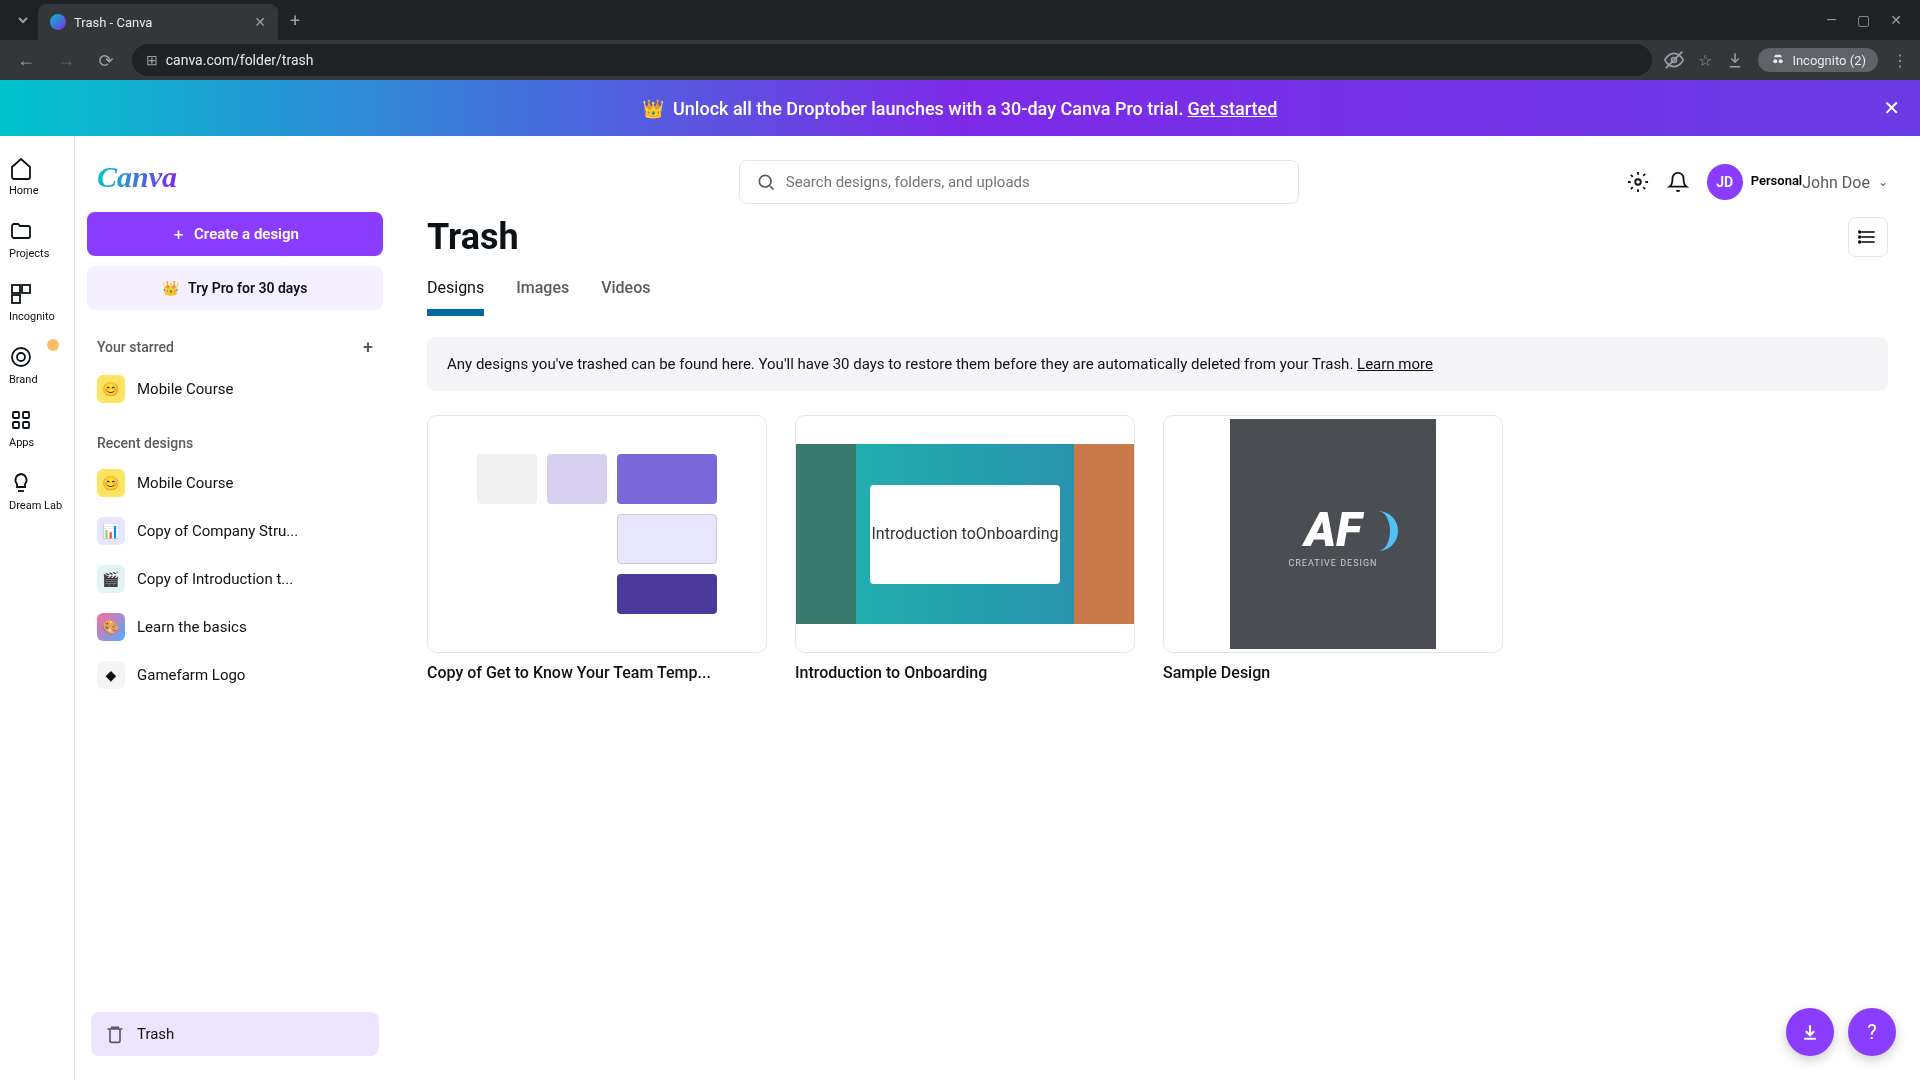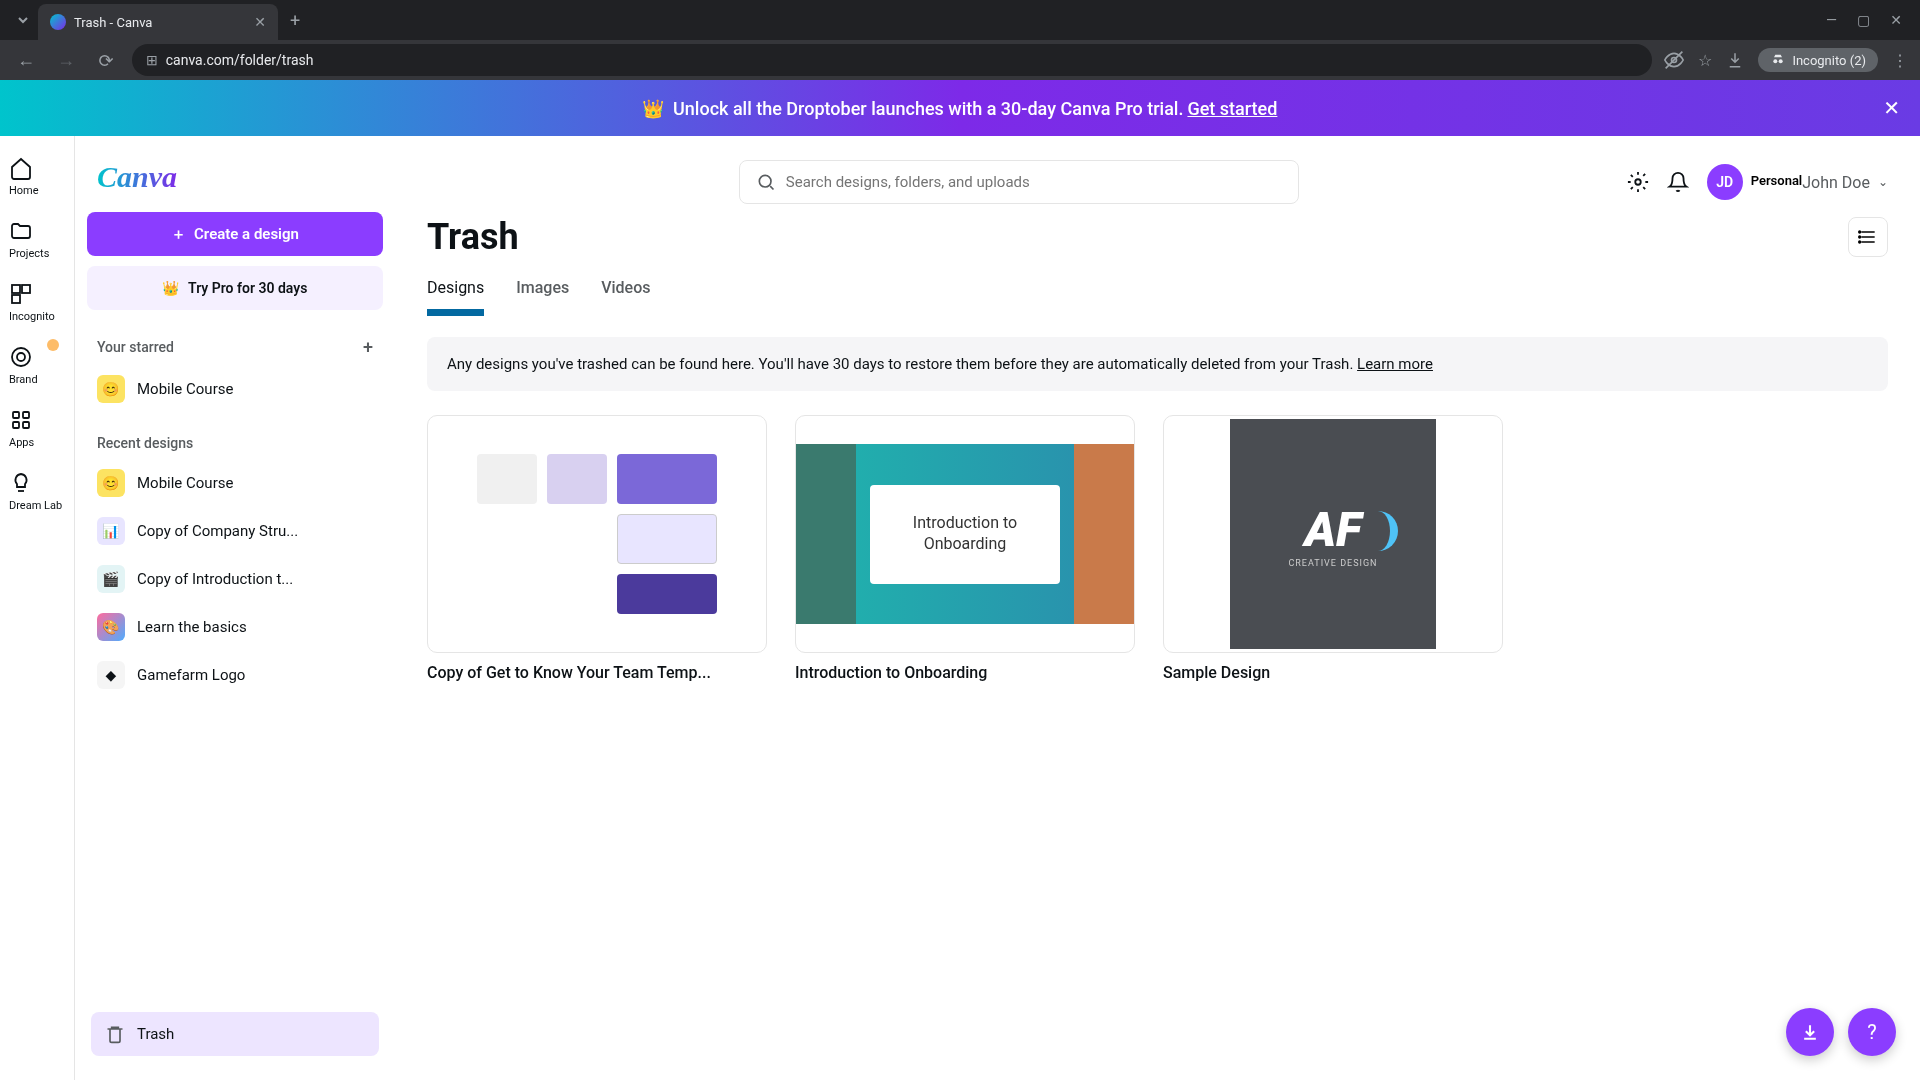--- a/index.html
+++ b/index.html
@@ -90,21 +90,21 @@
 .info-box a { color: #0d1216; text-decoration: underline; cursor: pointer; }
 
 .grid { display: flex; gap: 28px; margin-top: 24px; }
 .card { width: 340px; cursor: pointer; }
 .thumb { height: 238px; border: 1px solid #e5e5e5; border-radius: 10px; display: flex; align-items: center; justify-content: center; overflow: hidden; margin-bottom: 10px; background: #fff; }
 .card-title { font-size: 16px; color: #0d1216; font-weight: 500; white-space: nowrap; overflow: hidden; text-overflow: ellipsis; }
 
 .thumb1-inner { width: 260px; height: 180px; background: #fff; position: relative; }
 .t1-block { position: absolute; border-radius: 4px; }
 .thumb2-inner { width: 100%; height: 180px; background: linear-gradient(90deg, #1fb5ad, #2b8cad); display: flex; align-items: center; justify-content: center; position: relative; }
-.thumb2-center { background: #fff; width: 190px; height: 99px; border-radius: 4px; display: flex; flex-direction: column; align-items: center; justify-content: center; font-size: 16px; color: #333; line-height: 1.3; }
+.thumb2-center { background: #fff; width: 190px; height: 99px; border-radius: 4px; display: flex; flex-direction: row; align-items: center; justify-content: center; font-size: 16px; color: #333; line-height: 1.3; }
 .thumb3-inner { width: 206px; height: 230px; background: #4a4d52; display: flex; align-items: center; justify-content: center; }
 .af-logo { font-size: 48px; font-weight: 900; font-style: italic; color: #fff; position: relative; }
 .af-swoosh { position: absolute; right: -20px; top: 10px; width: 30px; height: 40px; border-right: 8px solid #4fc3f7; border-radius: 0 20px 20px 0; }
 
 .fab-container { position: absolute; bottom: 24px; right: 24px; display: flex; gap: 14px; }
 .fab { width: 48px; height: 48px; border-radius: 50%; background: #8b3dff; color: #fff; display: flex; align-items: center; justify-content: center; font-size: 20px; cursor: pointer; box-shadow: 0 4px 12px rgba(0,0,0,0.2); }
 
 svg { display: block; }
 </style>
 </head>

